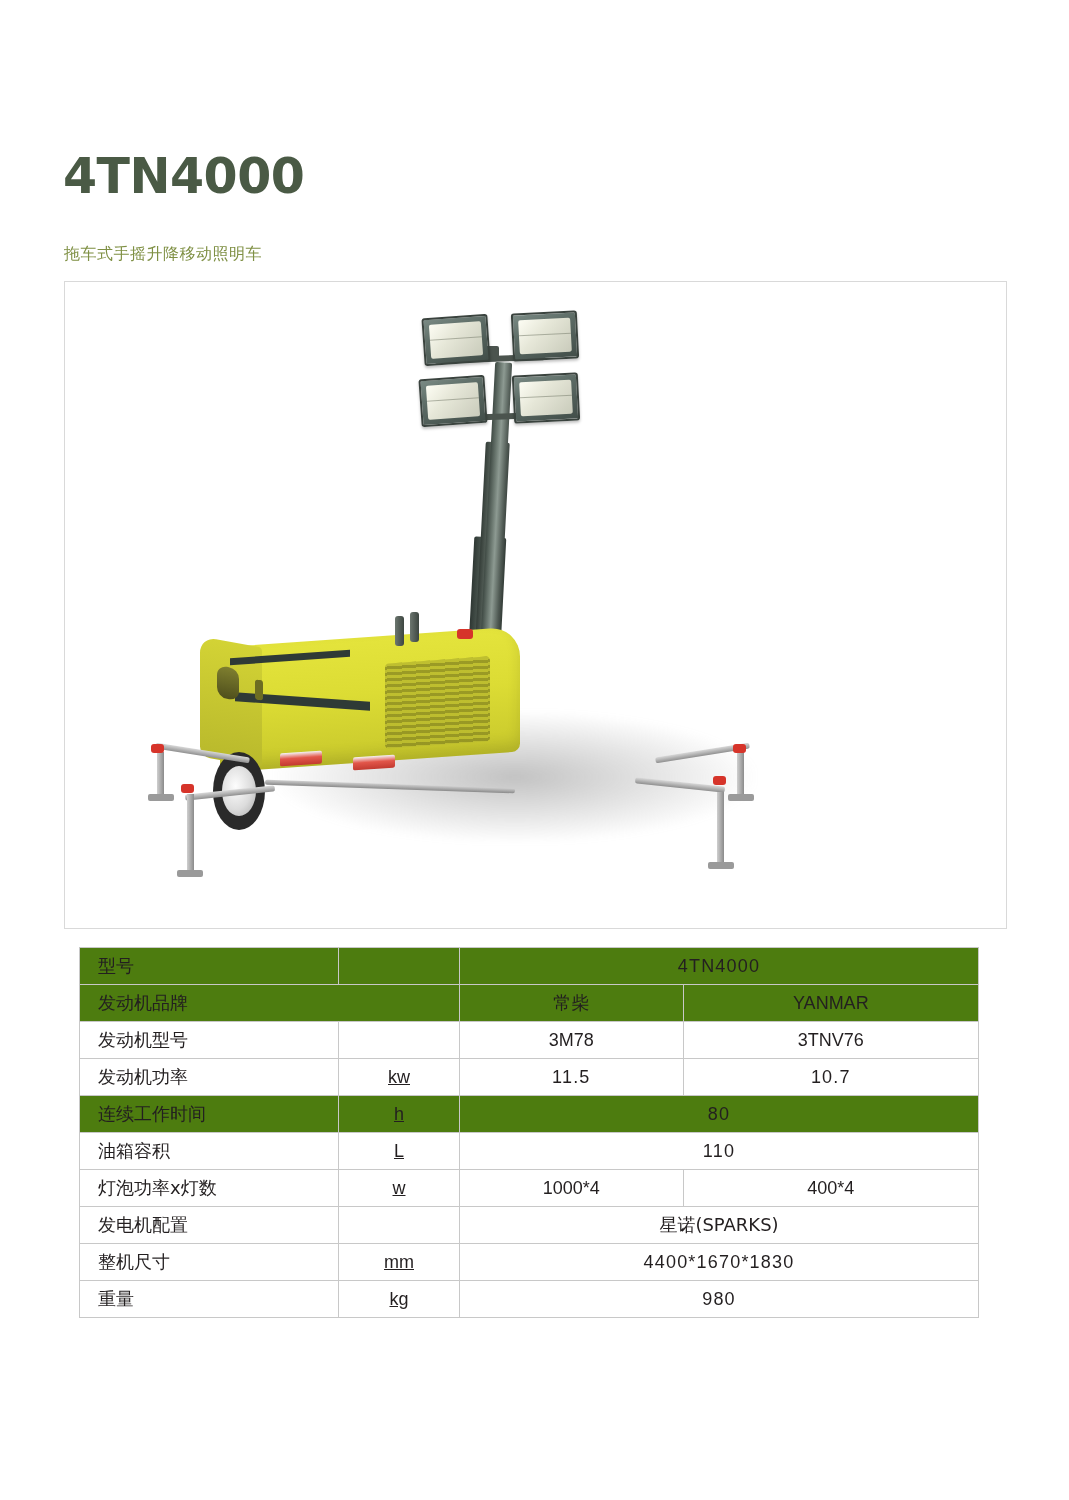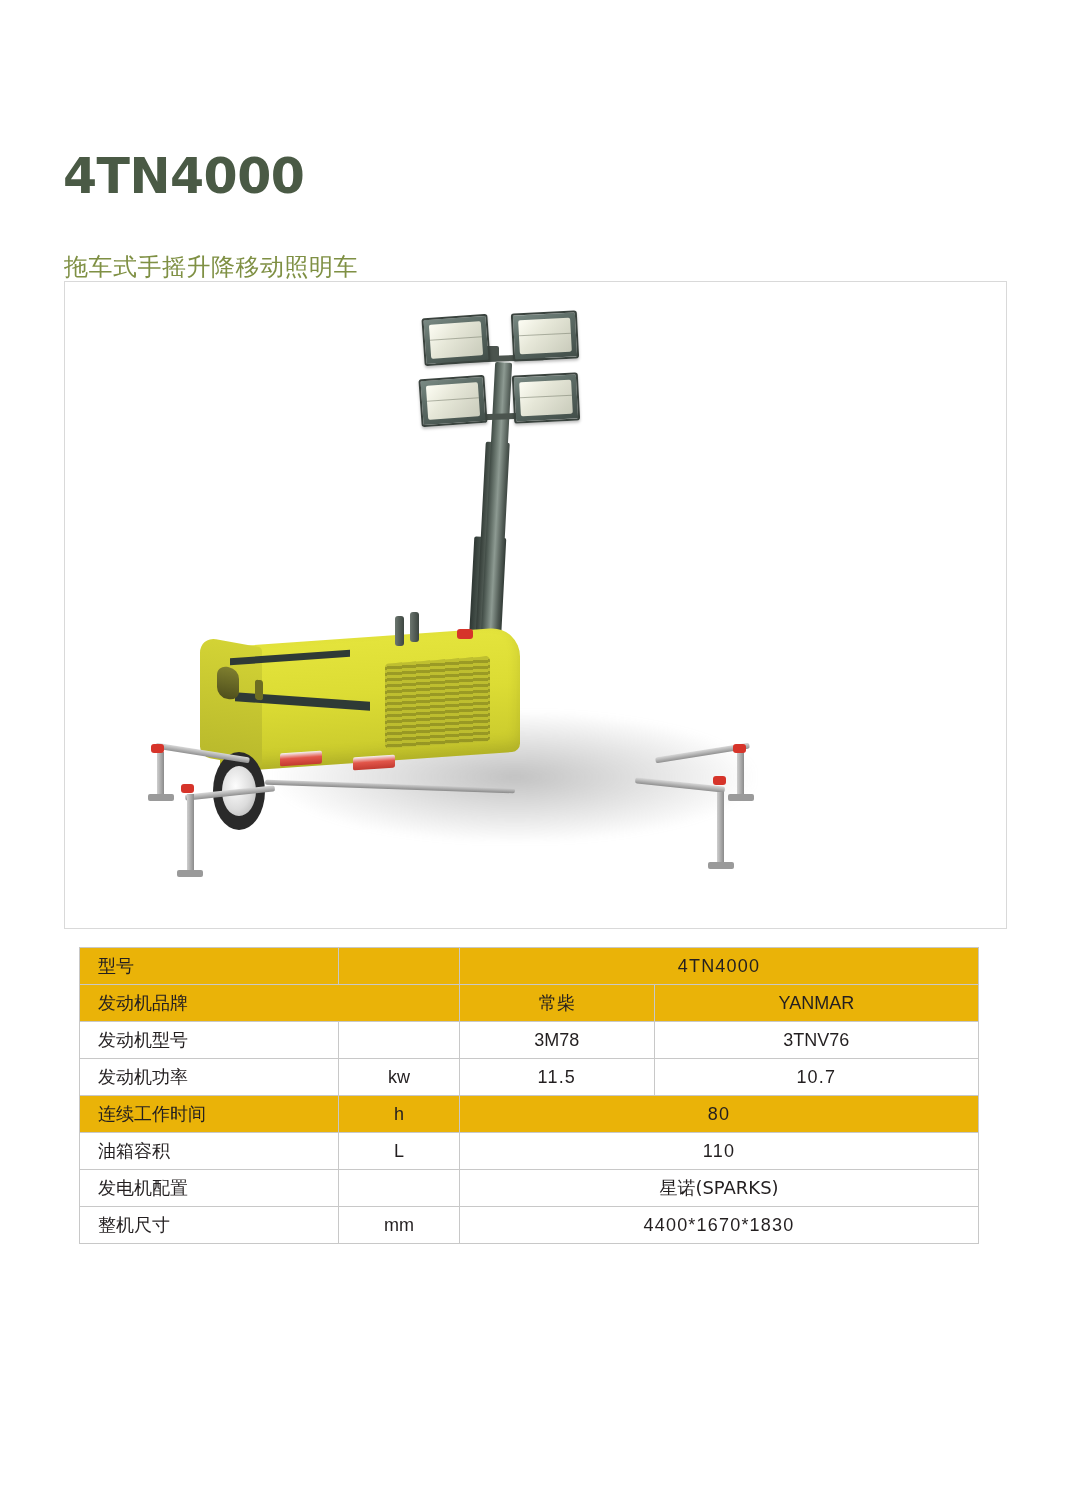--- a/index.html
+++ b/index.html
@@ -27,22 +27,22 @@
     top: 152px;
     font-size: 49px;
     font-weight: bold;
     letter-spacing: -0.5px;
     color: #4a5a45;
     line-height: 1;
   }
   .subtitle {
     position: absolute;
     left: 64px;
-    top: 251px;
-    font-size: 24px;
+    top: 244px;
+    font-size: 16px;
     color: #7f9044;
     letter-spacing: 0.5px;
   }
   .photo-frame {
     position: absolute;
     left: 64px;
     top: 281px;
     width: 941px;
     height: 646px;
     border: 1px solid #d9d9d9;
@@ -234,23 +234,24 @@
     text-align: center;
     color: #231f20;
   }
   .spec-table td.label {
     text-align: left;
     padding-left: 18px;
     width: 240px;
   }
   .spec-table td.unit {
     width: 120px;
+    text-decoration: underline;
   }
   .spec-table tr.shaded td {
-    background: #eab308;
+    background: #4d7c0f;
   }
   .cjk {
     font-family: "DejaVu Sans", "Liberation Sans", sans-serif;
   }
   .num {
     letter-spacing: 1.2px;
   }
 </style>
 </head>
 <body>
@@ -360,25 +361,36 @@
         <td class="label cjk">连续工作时间</td>
         <td class="unit">h</td>
         <td colspan="2" class="num">80</td>
       </tr>
       <tr>
         <td class="label cjk">油箱容积</td>
         <td class="unit">L</td>
         <td colspan="2" class="num">110</td>
       </tr>
       <tr>
+        <td class="label cjk">灯泡功率x灯数</td>
+        <td class="unit">w</td>
+        <td>1000*4</td>
+        <td>400*4</td>
+      </tr>
+      <tr>
         <td class="label cjk">发电机配置</td>
         <td class="unit"></td>
         <td colspan="2" class="cjk">星诺(SPARKS)</td>
       </tr>
       <tr>
         <td class="label cjk">整机尺寸</td>
         <td class="unit">mm</td>
         <td colspan="2" class="num">4400*1670*1830</td>
       </tr>
+      <tr>
+        <td class="label cjk">重量</td>
+        <td class="unit">kg</td>
+        <td colspan="2" class="num">980</td>
+      </tr>
     </tbody>
   </table>
 
 </div>
 
 </body></html>

